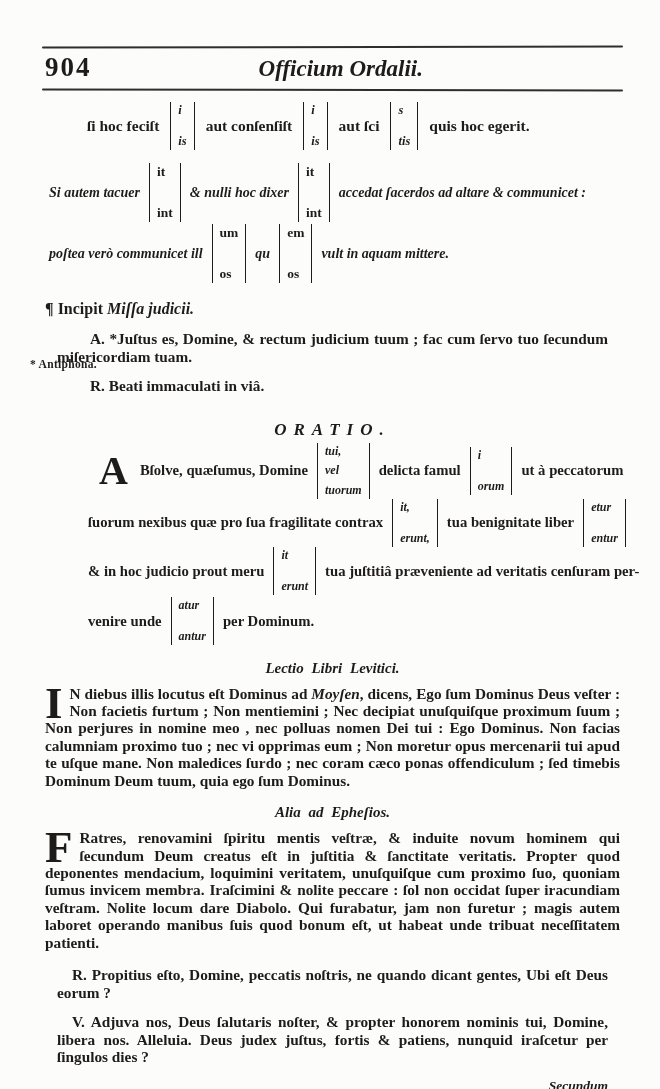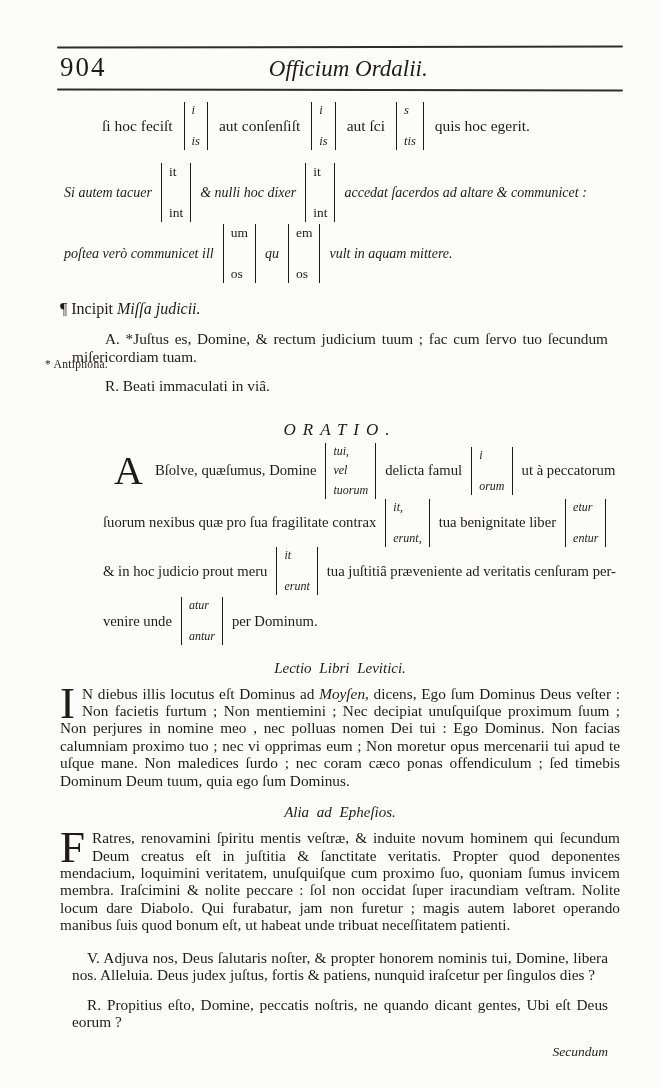--- a/index.html
+++ b/index.html
@@ -8,22 +8,23 @@
   }
   html,body{margin:0;padding:0;background:#e8e8e6;}
   .page{
     position:relative;
     width:660px;height:1089px;
     margin:0 auto;
     background:var(--paper);
     color:var(--ink);
     font-family:"Liberation Serif","DejaVu Serif",serif;
     box-sizing:border-box;
-    padding:0 40px 0 60px;
+    padding:0 40px 0 45px;
     overflow:hidden;
+    font-weight:bold;
   }
   
   .rule{height:2px;background:var(--ink);margin:0 -3px;opacity:.92;border-radius:1px;}
   .rule.top{margin-top:46px;transform:rotate(-0.12deg);}
   .rule.bottom{transform:rotate(0.1deg);}
   .header-row{display:flex;align-items:baseline;height:41px;padding-top:6px;box-sizing:border-box;}
   .page-number{font-size:27px;letter-spacing:2px;line-height:1;}
   .running-title{flex:1;text-align:center;font-style:italic;font-size:23px;line-height:1;padding-right:30px;}
   
   .opt-line{display:flex;align-items:center;gap:11px;white-space:nowrap;font-size:15.5px;}
@@ -191,19 +192,19 @@
     <span class="dropcap-float">I</span><span>N diebus illis locutus eſt Dominus ad </span><span class="it">Moyſen</span><span>, dicens, Ego ſum Dominus Deus veſter : Non facietis furtum ; Non mentiemini ; Nec decipiat unuſquiſque proximum ſuum ; Non perjures in nomine meo , nec polluas nomen Dei tui : Ego Dominus. Non facias calumniam proximo tuo ; nec vi opprimas eum ; Non moretur opus mercenarii tui apud te uſque mane. Non maledices ſurdo ; nec coram cæco ponas offendiculum ; ſed timebis Dominum Deum tuum, quia ego ſum Dominus.</span>
   </p>
 
   <div class="section-heading alia-heading">Alia ad Epheſios.</div>
 
   <p class="reading">
     <span class="dropcap-float">F</span><span>Ratres, renovamini ſpiritu mentis veſtræ, &amp; induite novum hominem qui ſecundum Deum creatus eſt in juſtitia &amp; ſanctitate veritatis. Propter quod deponentes mendacium, loquimini veritatem, unuſquiſque cum proximo ſuo, quoniam ſumus invicem membra. Iraſcimini &amp; nolite peccare : ſol non occidat ſuper iracundiam veſtram. Nolite locum dare Diabolo. Qui furabatur, jam non furetur ; magis autem laboret operando manibus ſuis quod bonum eſt, ut habeat unde tribuat neceſſitatem patienti.</span>
   </p>
 
   <div class="responses">
+    <p class="indent-para small-indent">R. Propitius eſto, Domine, peccatis noſtris, ne quando dicant gentes, Ubi eſt Deus eorum ?</p>
     <p class="indent-para small-indent">V. Adjuva nos, Deus ſalutaris noſter, &amp; propter honorem nominis tui, Domine, libera nos. Alleluia. Deus judex juſtus, fortis &amp; patiens, nunquid iraſcetur per ſingulos dies ?</p>
-    <p class="indent-para small-indent">R. Propitius eſto, Domine, peccatis noſtris, ne quando dicant gentes, Ubi eſt Deus eorum ?</p>
   </div>
 
   <div class="catchword">Secundum</div>
 
 </div>
 
 </body></html>

